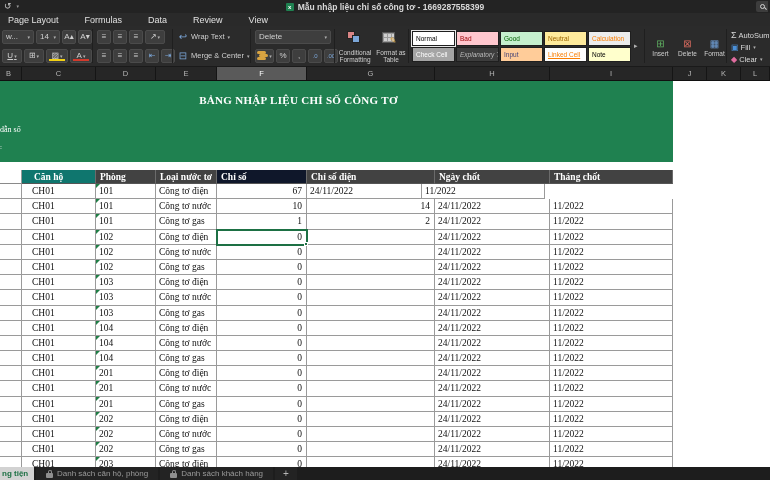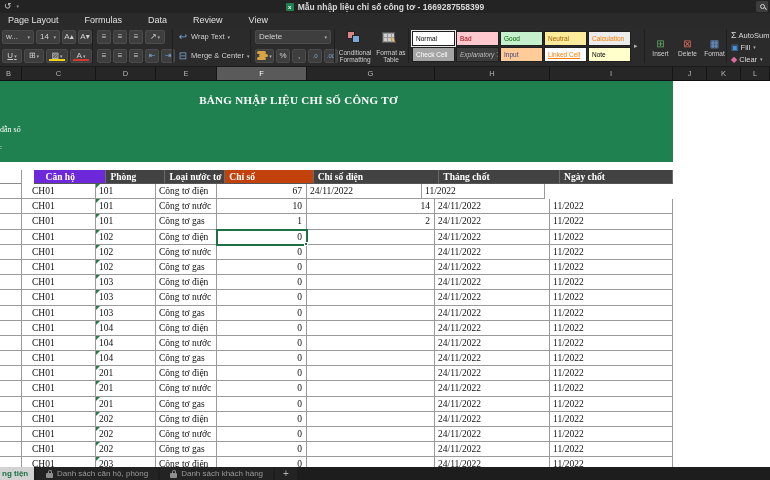--- a/index.html
+++ b/index.html
@@ -288,27 +288,27 @@
 
   <div class="sheet">
     <div class="banner" style="background: rgb(31, 129, 80);">
       <div class="banner-title">BẢNG NHẬP LIỆU CHỈ SỐ CÔNG TƠ</div>
       <div class="banner-note">dẫn số</div>
       <div class="banner-note2">:</div>
     </div>
     <div class="datatable">
       <div class="thead">
           <div class="spacer-cell"></div>
-          <div class="th th0" style="width: 74px; background: #6d28d9; margin-left: 12px;">Căn hộ</div>
+          <div class="th th0" style="width: 74px; background: #0f766e;">Căn hộ</div>
           <div class="th" style="width: 60px; background: rgb(66, 66, 66);">Phòng</div>
           <div class="th" style="width: 61px; background: rgb(66, 66, 66);">Loại nước tơ</div>
-          <div class="th" style="width: 90px; background: #c2410c;">Chỉ số</div>
+          <div class="th" style="width: 90px; background: #0f172a;">Chỉ số</div>
           <div class="th" style="width: 128px; background: rgb(66, 66, 66);">Chỉ số điện</div>
+          <div class="th" style="width: 115px; background: rgb(66, 66, 66);">Ngày chốt</div>
           <div class="th" style="width: 123px; background: rgb(66, 66, 66);">Tháng chốt</div>
-          <div class="th" style="width: 115px; background: rgb(66, 66, 66);">Ngày chốt</div>
         </div>
       <div>
           <div class="trow">
             <div class="spacer-cell"></div>
             <div class="td c0" style="width: 74px;"><span class="cv">CH01</span></div>
             <div class="td c1" style="width: 60px;"><span class="tri"></span><span class="cv">101</span></div>
             <div class="td c2" style="width: 61px;"><span class="cv">Công tơ điện</span></div>
             <div class="td c3" style="width: 90px;"><span class="cv">67</span></div>
             <div class="td c5" style="width: 115px;"><span class="cv">24/11/2022</span></div>
             <div class="td c6" style="width: 123px;"><span class="cv">11/2022</span></div>

